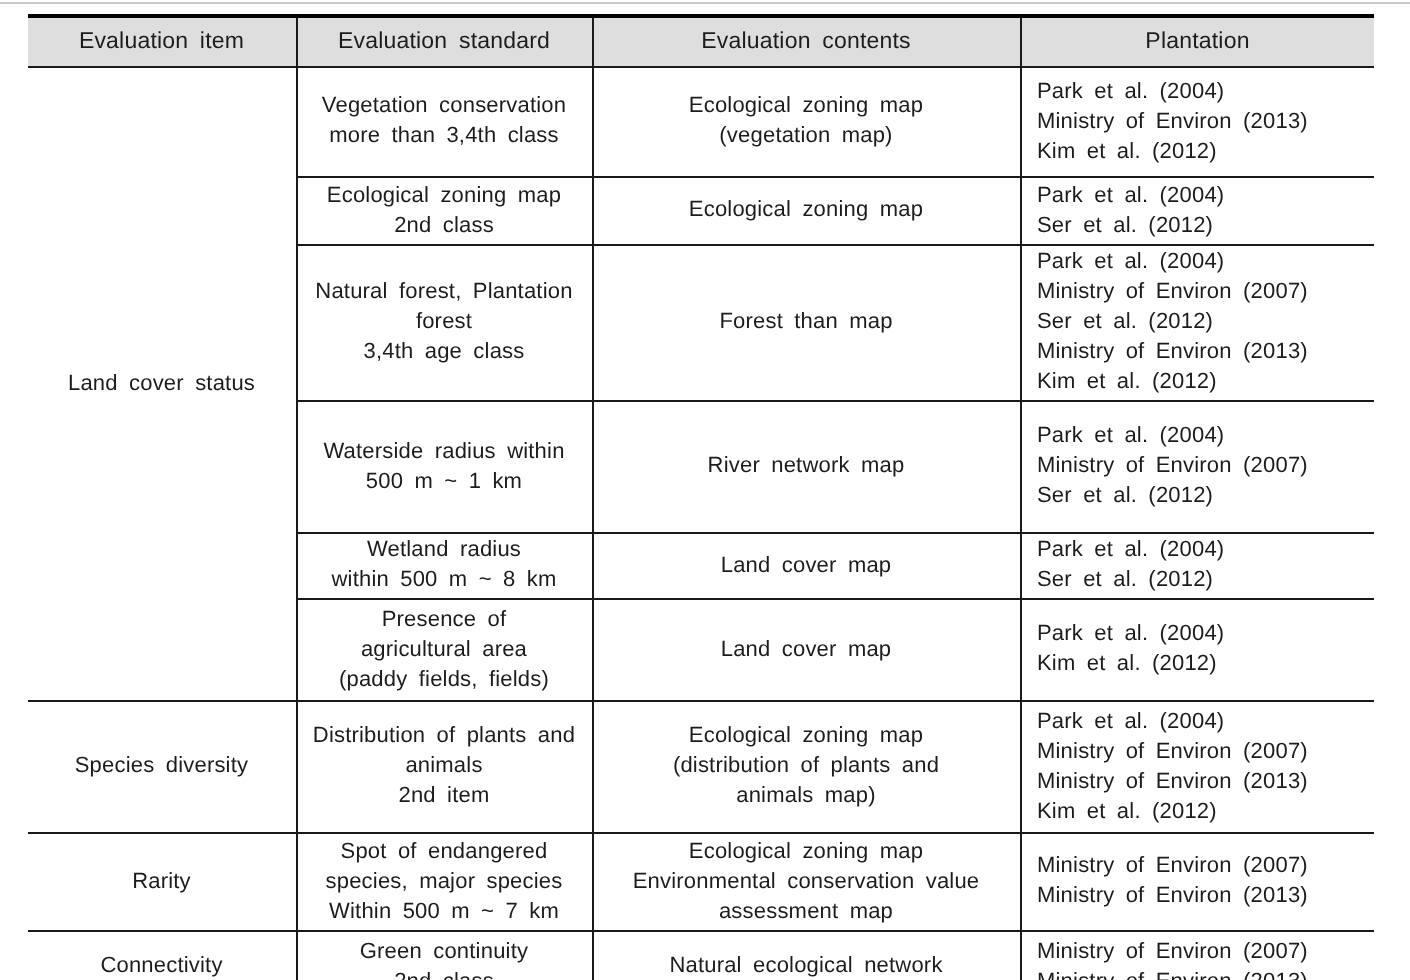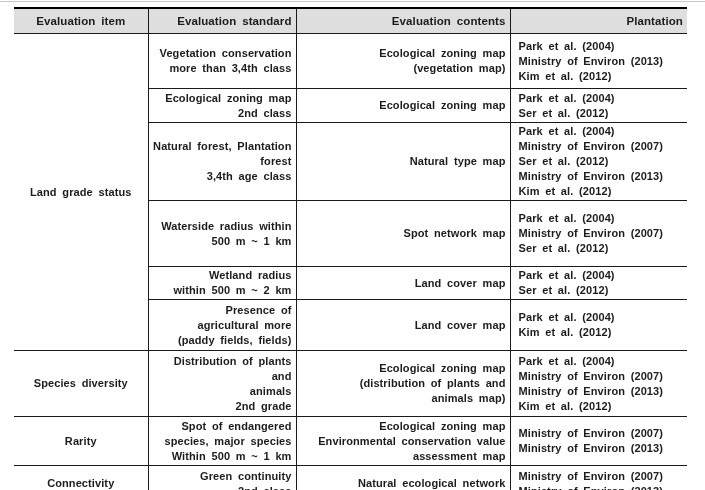--- a/index.html
+++ b/index.html
@@ -30,36 +30,36 @@
     left: 14px;
     top: 7px;
     width: 673px;
     border-collapse: collapse;
     table-layout: fixed;
     border-top: 2px solid var(--border-strong, #000);
     border-bottom: 2px solid var(--border-strong, #000);
     font-size: 11px;
   }
   th, td {
-    font-weight: bold;
+    font-weight: normal;
     text-align: center;
     vertical-align: middle;
     white-space: pre-line;
     padding: 1px 4px;
     line-height: 15px;
     word-spacing: 2.5px;
     letter-spacing: 0.1px;
   }
   thead th {
     background: var(--header-bg, #dedede);
     border-bottom: 1.5px solid var(--border-thin, #1a1a1a);
     height: 22px;
     font-size: 11.5px;
   }
-  .bl { border-left: 1px solid var(--border-thin, #1a1a1a); text-align: right; }
+  .bl { border-left: 1px solid var(--border-thin, #1a1a1a); }
   td.ref {
     text-align: left;
     padding-left: 8px;
     margin-left: 42px;
   }
   tr.inner td { border-top: 1px solid var(--border-thin, #1a1a1a); }
   tr.gstart td { border-top: 1.5px solid var(--border-thin, #1a1a1a); }
 </style>
 </head>
 <body>
@@ -80,90 +80,90 @@
         <th>Evaluation item</th>
         <th class="bl">Evaluation standard</th>
         <th class="bl">Evaluation contents</th>
         <th class="bl">Plantation</th>
       </tr>
     </thead>
 
     <tbody>
 
       <tr class="gstart" style="height:55px">
-        <td rowspan="6">Land grade status</td>
+        <td rowspan="6">Land cover status</td>
         <td class="bl">Vegetation conservation
 more than 3,4th class</td>
         <td class="bl">Ecological zoning map
 (vegetation map)</td>
         <td class="bl ref">Park et al. (2004)
 Ministry of Environ (2013)
 Kim et al. (2012)</td>
       </tr>
       <tr class="inner" style="height:34px">
         <td class="bl">Ecological zoning map
 2nd class</td>
         <td class="bl">Ecological zoning map</td>
         <td class="bl ref">Park et al. (2004)
 Ser et al. (2012)</td>
       </tr>
       <tr class="inner" style="height:75px">
         <td class="bl">Natural forest, Plantation
 forest
 3,4th age class</td>
-        <td class="bl">Natural type map</td>
+        <td class="bl">Forest than map</td>
         <td class="bl ref">Park et al. (2004)
 Ministry of Environ (2007)
 Ser et al. (2012)
 Ministry of Environ (2013)
 Kim et al. (2012)</td>
       </tr>
       <tr class="inner" style="height:66px">
         <td class="bl">Waterside radius within
 500 m ~ 1 km</td>
-        <td class="bl">Spot network map</td>
+        <td class="bl">River network map</td>
         <td class="bl ref">Park et al. (2004)
 Ministry of Environ (2007)
 Ser et al. (2012)</td>
       </tr>
       <tr class="inner" style="height:33px">
         <td class="bl">Wetland radius
-within 500 m ~ 2 km</td>
+within 500 m ~ 8 km</td>
         <td class="bl">Land cover map</td>
         <td class="bl ref">Park et al. (2004)
 Ser et al. (2012)</td>
       </tr>
       <tr class="inner" style="height:51px">
         <td class="bl">Presence of
-agricultural more
+agricultural area
 (paddy fields, fields)</td>
         <td class="bl">Land cover map</td>
         <td class="bl ref">Park et al. (2004)
 Kim et al. (2012)</td>
       </tr>
 
       <tr class="gstart" style="height:66px">
         <td>Species diversity</td>
         <td class="bl">Distribution of plants and
 animals
-2nd grade</td>
+2nd item</td>
         <td class="bl">Ecological zoning map
 (distribution of plants and
 animals map)</td>
         <td class="bl ref">Park et al. (2004)
 Ministry of Environ (2007)
 Ministry of Environ (2013)
 Kim et al. (2012)</td>
       </tr>
 
       <tr class="gstart" style="height:49px">
         <td>Rarity</td>
         <td class="bl">Spot of endangered
 species, major species
-Within 500 m ~ 1 km</td>
+Within 500 m ~ 7 km</td>
         <td class="bl">Ecological zoning map
 Environmental conservation value
 assessment map</td>
         <td class="bl ref">Ministry of Environ (2007)
 Ministry of Environ (2013)</td>
       </tr>
 
       <tr class="gstart" style="height:37px">
         <td>Connectivity</td>
         <td class="bl">Green continuity

